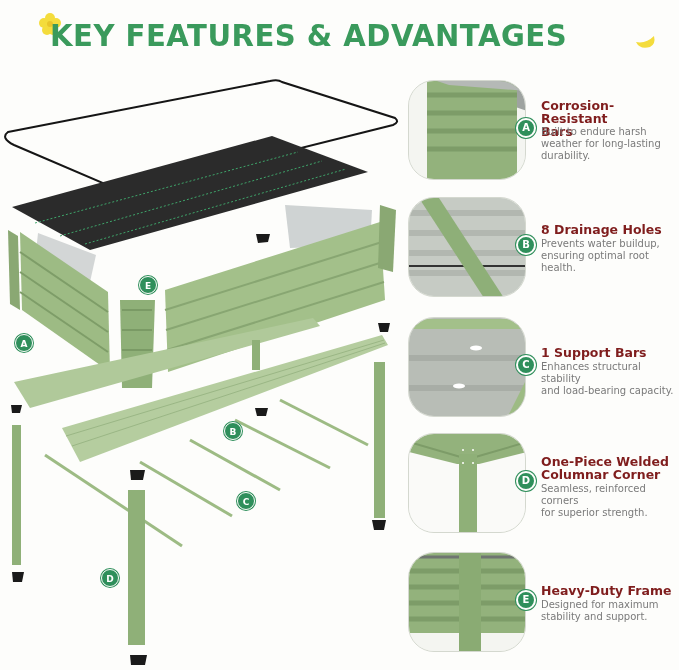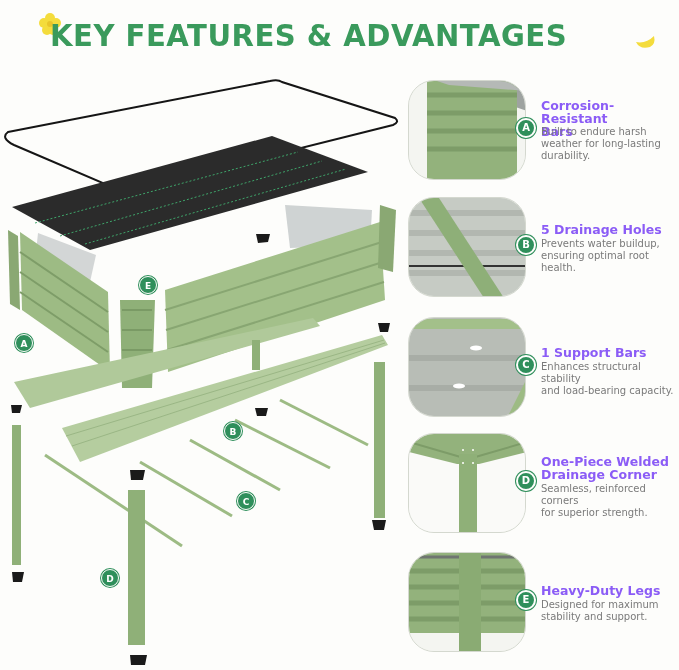--- a/index.html
+++ b/index.html
@@ -24,21 +24,21 @@
       border-radius: 26px; overflow: hidden; border: 1px solid #d4d8cf; background: #eef0ea;
     }
     .feature-badge {
       position: absolute; left: 108px; top: 38px; width: 20px; height: 20px;
       border-radius: 50%; background: #2f8f5b; border: 2px solid #fdfdfb;
       box-shadow: 0 0 0 1px #2f8f5b;
       color: #fff; font-weight: bold; font-size: 10px; line-height: 16px; text-align: center;
       font-family: "DejaVu Sans", sans-serif;
     }
     .feature-title {
-      position: absolute; left: 133px; color: #8b5cf6; font-weight: bold;
+      position: absolute; left: 133px; color: #7f1d1d; font-weight: bold;
       font-size: 12.5px; line-height: 13px; font-family: "DejaVu Sans", sans-serif;
     }
     .feature-desc {
       position: absolute; left: 133px; color: #7a7a7a; font-size: 10px; line-height: 12px;
       font-family: "DejaVu Sans", sans-serif; width: 140px;
     }
     .callout {
       position: absolute; width: 18px; height: 18px; border-radius: 50%;
       background: #2f8f5b; color: #fff; font-weight: bold; font-size: 9px; text-align: center;
       line-height: 18px; font-family: "DejaVu Sans", sans-serif;
@@ -144,21 +144,21 @@
 <div class="feature-card" style="top:197px;">
   <div class="feature-thumb">
     <svg width="118" height="100" viewBox="0 0 118 100">
       <rect width="118" height="100" fill="#c6cbc4"></rect>
       <path d="M0 15 L118 15 M0 35 L118 35 M0 55 L118 55 M0 75 L118 75" stroke="#b2b7b0" stroke-width="6"></path>
       <path d="M0 68 L118 68" stroke="#333" stroke-width="2"></path>
       <path d="M10 0 L30 0 L95 100 L75 100 Z" fill="#8eaf78"></path>
     </svg>
   </div>
   <div class="feature-badge">B</div>
-  <div class="feature-title" style="top:26px;">5 Drainage Holes</div>
+  <div class="feature-title" style="top:26px;">8 Drainage Holes</div>
   <div class="feature-desc" style="top:41px;">
     <div>Prevents water buildup,</div>
     <div>ensuring optimal root health.</div>
   </div>
 </div>
 
 <div class="feature-card" style="top:317px;">
   <div class="feature-thumb">
     <svg width="118" height="100" viewBox="0 0 118 100">
       <rect width="118" height="100" fill="#b8bdb6"></rect>
@@ -186,37 +186,37 @@
       <rect x="50" y="20" width="18" height="80" fill="#8fb078"></rect>
       <circle cx="54" cy="16" r="1" fill="#fff"></circle>
         <circle cx="64" cy="16" r="1" fill="#fff"></circle>
       <circle cx="54" cy="29" r="1" fill="#fff"></circle>
         <circle cx="64" cy="29" r="1" fill="#fff"></circle>
     </svg>
   </div>
   <div class="feature-badge">D</div>
   <div class="feature-title" style="top:22px;">
     <div>One-Piece Welded</div>
-    <div>Drainage Corner</div>
+    <div>Columnar Corner</div>
   </div>
   <div class="feature-desc" style="top:50px;">
     <div>Seamless, reinforced corners</div>
     <div>for superior strength.</div>
   </div>
 </div>
 
 <div class="feature-card" style="top:552px;">
   <div class="feature-thumb">
     <svg width="118" height="100" viewBox="0 0 118 100">
       <rect width="118" height="100" fill="#f4f5f1"></rect>
       <path d="M0 0 L118 0 L118 80 L0 80 Z" fill="#93b27c"></path>
       <path d="M0 4 L118 4" stroke="#6f7570" stroke-width="3"></path>
       <path d="M0 18 L118 18 M0 34 L118 34 M0 50 L118 50 M0 66 L118 66" stroke="#7d9c68" stroke-width="5"></path>
       <rect x="50" y="0" width="22" height="100" fill="#8aab73"></rect>
     </svg>
   </div>
   <div class="feature-badge">E</div>
-  <div class="feature-title" style="top:32px;">Heavy-Duty Legs</div>
+  <div class="feature-title" style="top:32px;">Heavy-Duty Frame</div>
   <div class="feature-desc" style="top:47px;">
     <div>Designed for maximum</div>
     <div>stability and support.</div>
   </div>
 </div>
 
 </body></html>

